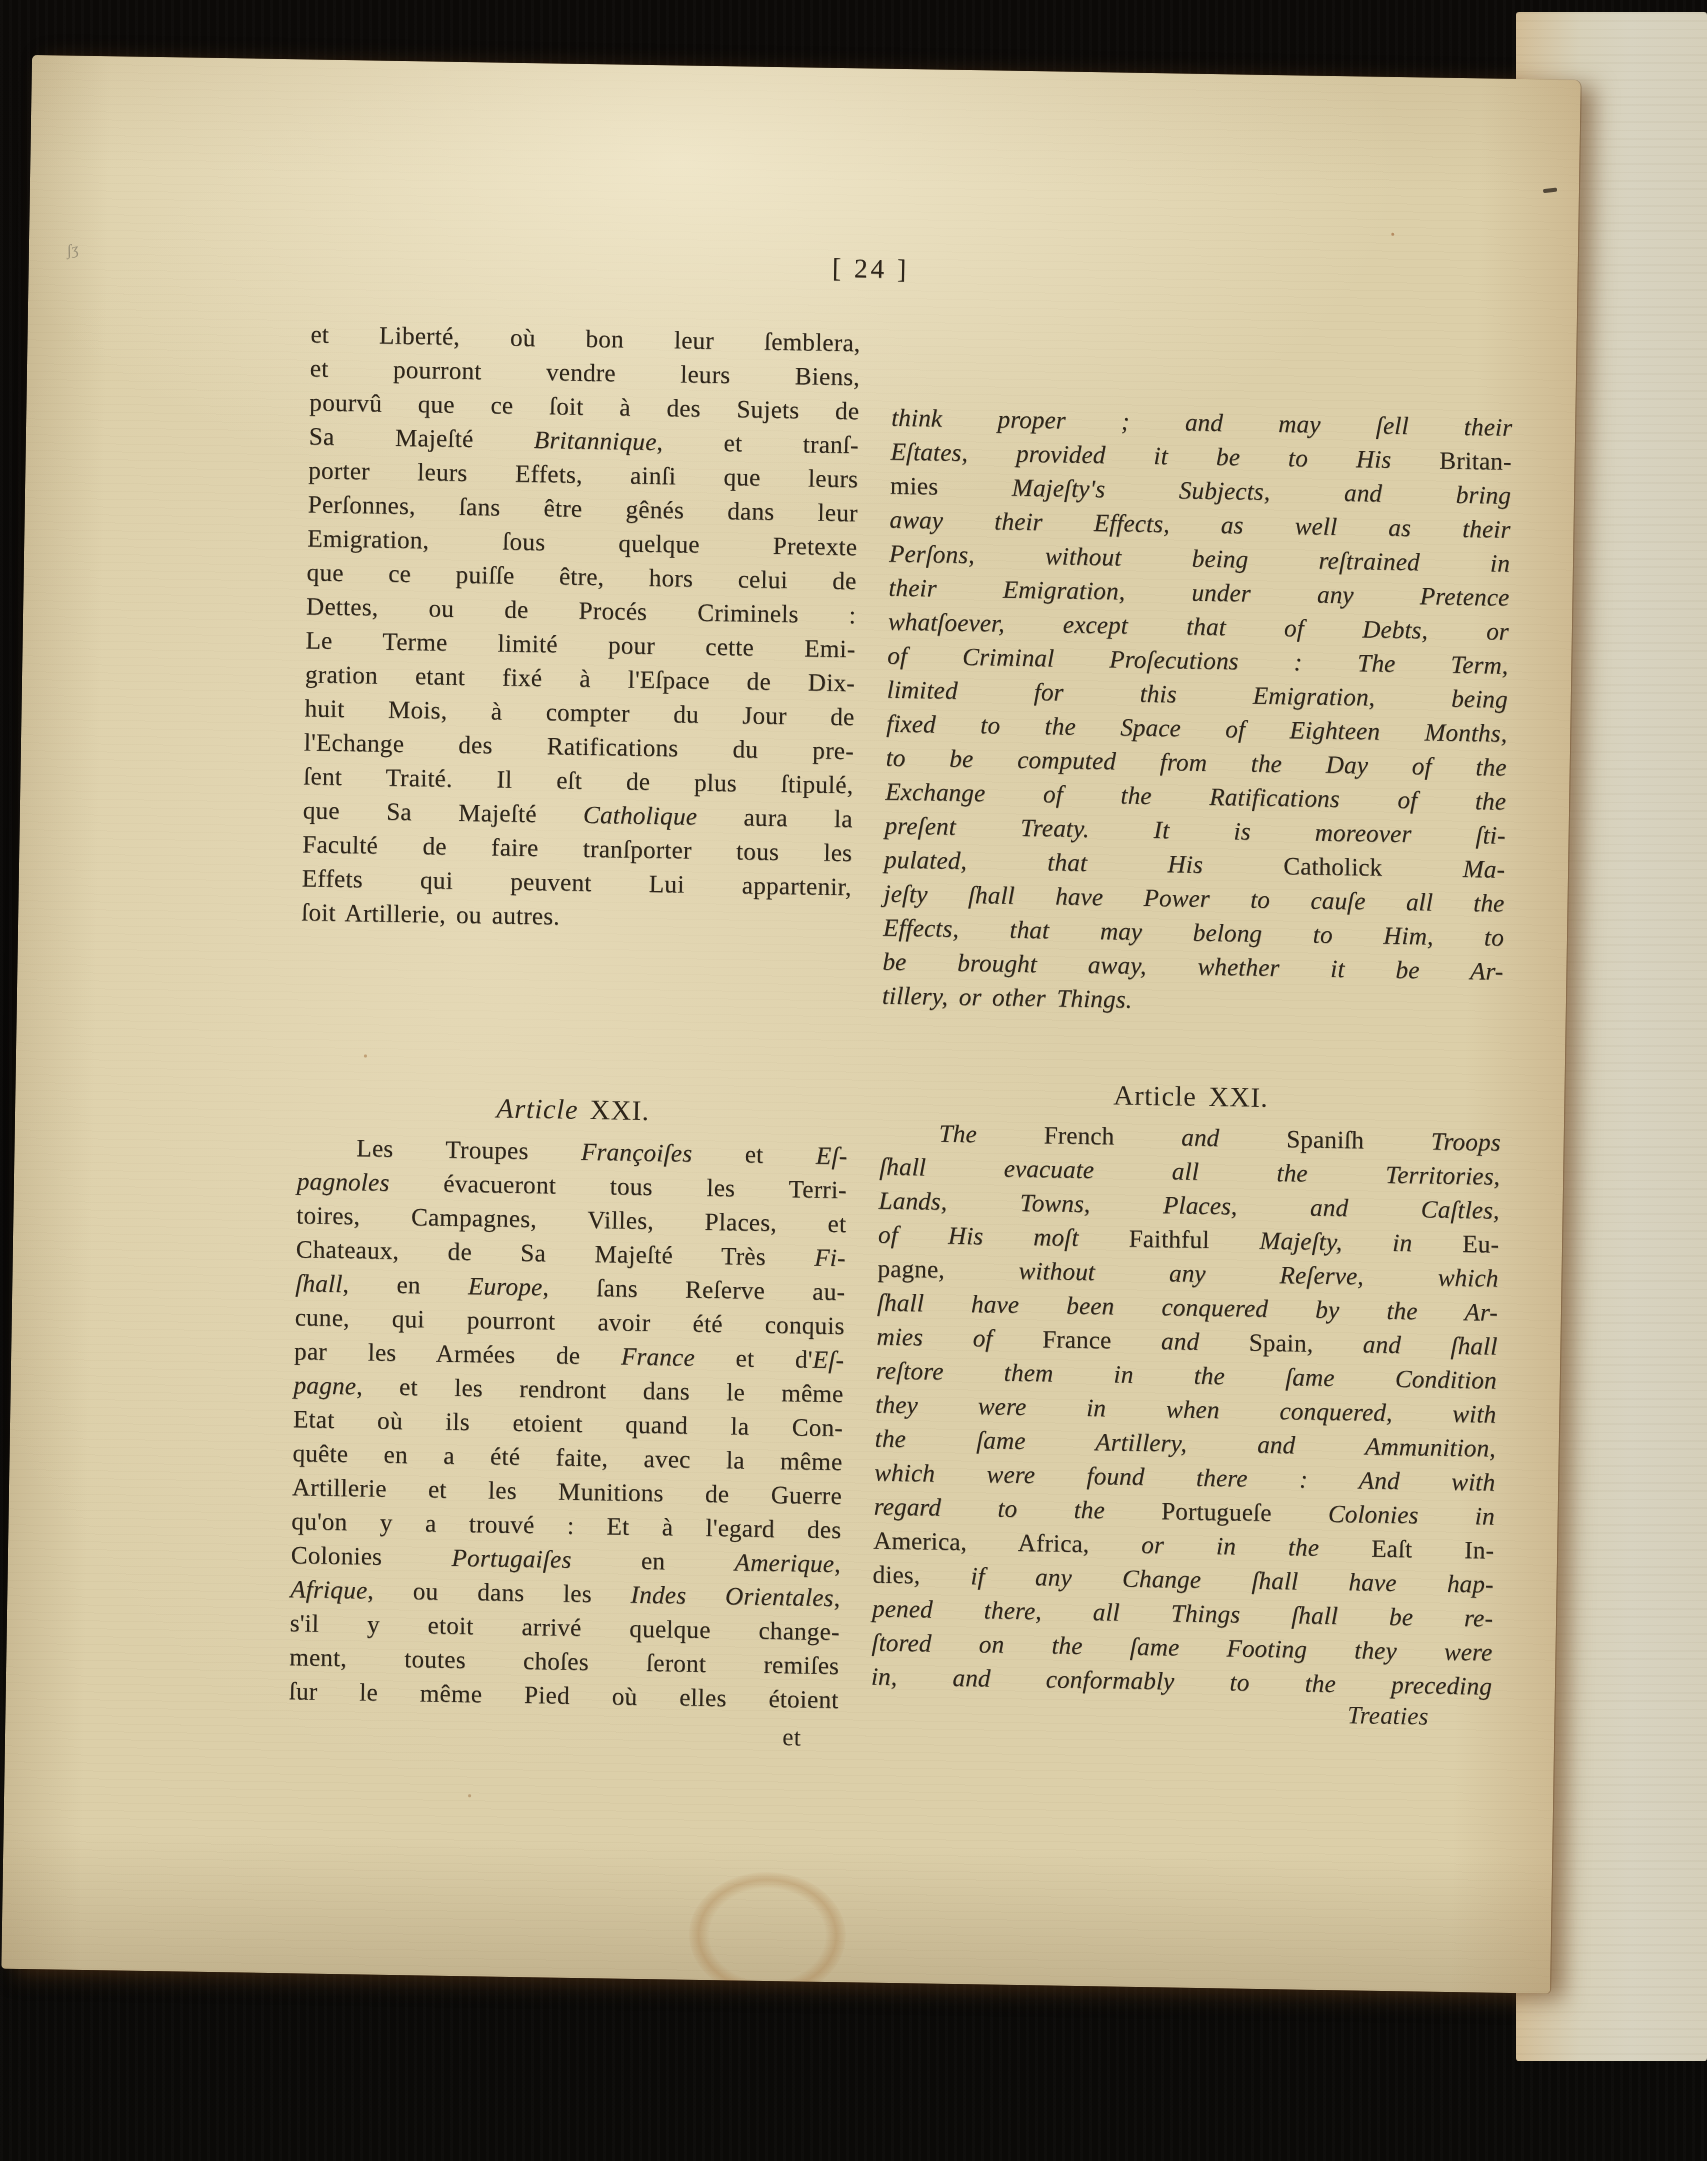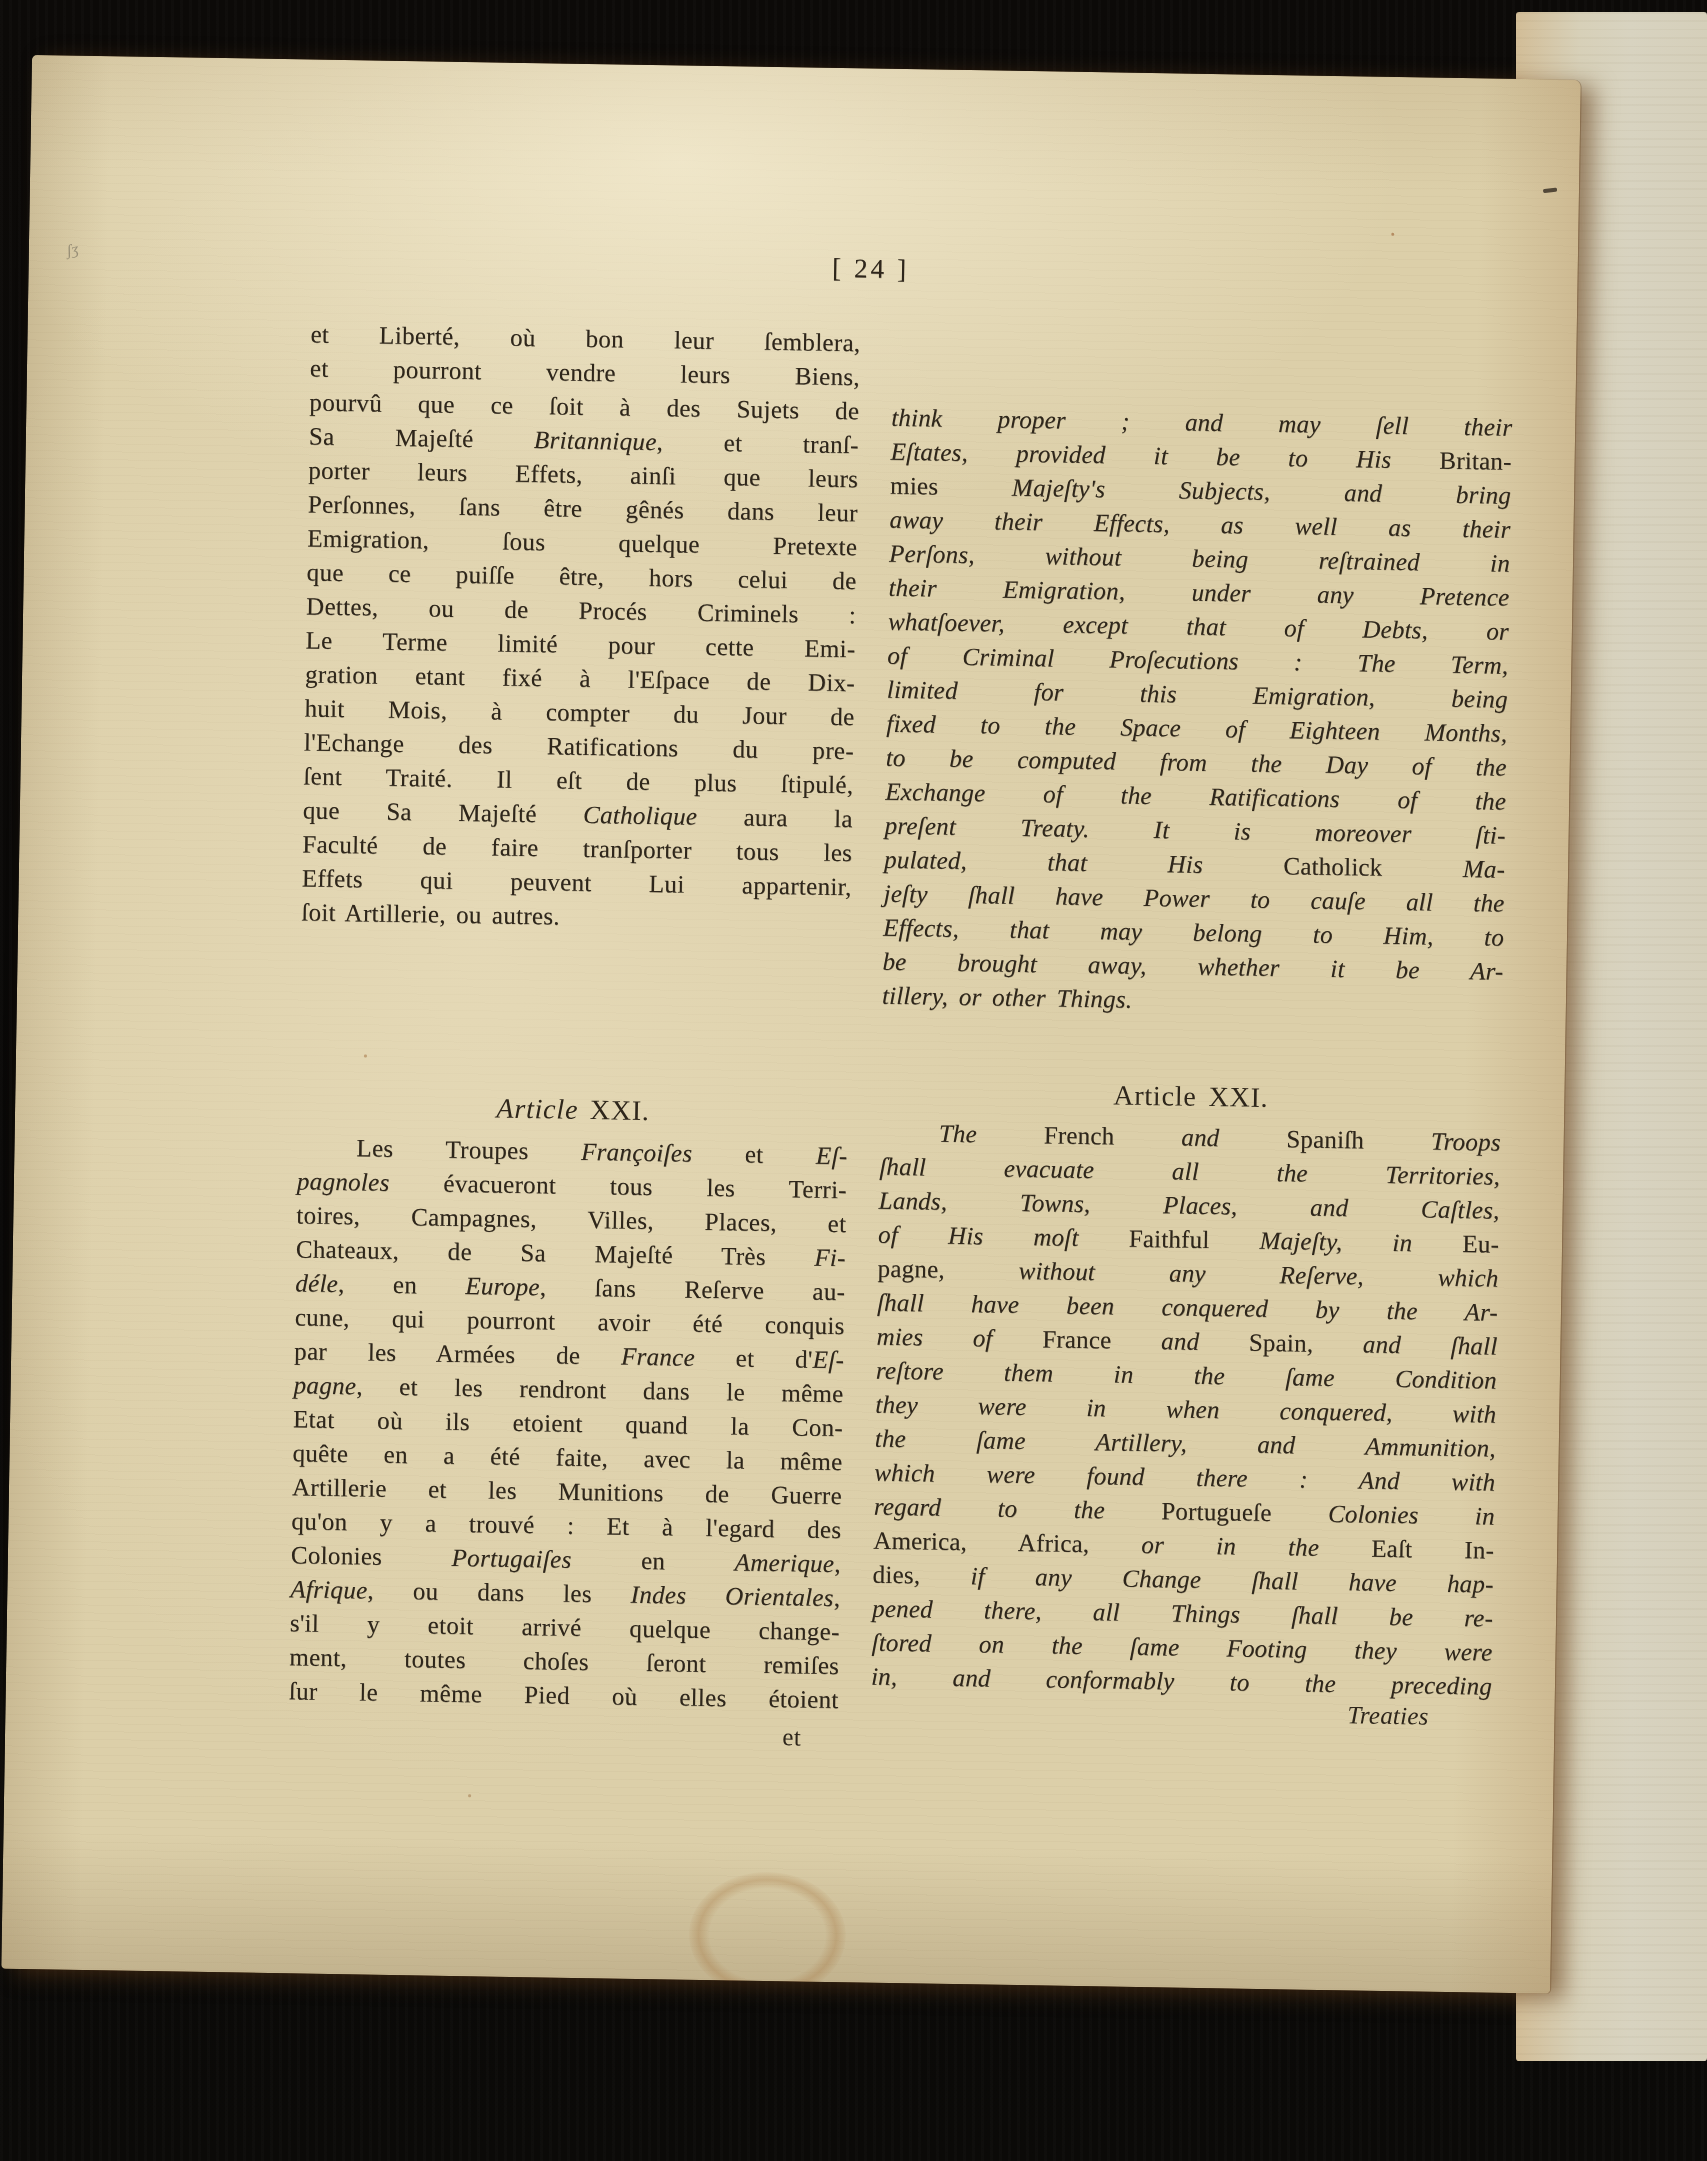--- a/index.html
+++ b/index.html
@@ -134,21 +134,21 @@
           <div class="line"><span class="base">Faculté de faire tranſporter tous les</span></div>
           <div class="line"><span class="base">Effets qui peuvent Lui appartenir,</span></div>
           <div class="line no-just"><span class="base">ſoit Artillerie, ou autres.</span></div>
         </div>
       <div id="fr-heading"><span class="alt">Article</span><span class="base"> XXI.</span></div>
       <div id="fr-para2">
           <div class="line indent"><span class="base">Les Troupes </span><span class="alt">Françoiſes</span><span class="base"> et </span><span class="alt">Eſ-</span></div>
           <div class="line"><span class="alt">pagnoles</span><span class="base"> évacueront tous les Terri-</span></div>
           <div class="line"><span class="base">toires, Campagnes, Villes, Places, et</span></div>
           <div class="line"><span class="base">Chateaux, de Sa Majeſté Très </span><span class="alt">Fi-</span></div>
-          <div class="line"><span class="alt">déle</span><span class="base">, en </span><span class="alt">Europe</span><span class="base">, ſans Reſerve au-</span></div>
+          <div class="line"><span class="alt">ſhall</span><span class="base">, en </span><span class="alt">Europe</span><span class="base">, ſans Reſerve au-</span></div>
           <div class="line"><span class="base">cune, qui pourront avoir été conquis</span></div>
           <div class="line"><span class="base">par les Armées de </span><span class="alt">France</span><span class="base"> et d'</span><span class="alt">Eſ-</span></div>
           <div class="line"><span class="alt">pagne</span><span class="base">, et les rendront dans le même</span></div>
           <div class="line"><span class="base">Etat où ils etoient quand la Con-</span></div>
           <div class="line"><span class="base">quête en a été faite, avec la même</span></div>
           <div class="line"><span class="base">Artillerie et les Munitions de Guerre</span></div>
           <div class="line"><span class="base">qu'on y a trouvé :  Et à l'egard des</span></div>
           <div class="line"><span class="base">Colonies </span><span class="alt">Portugaiſes</span><span class="base"> en </span><span class="alt">Amerique</span><span class="base">,</span></div>
           <div class="line"><span class="alt">Afrique</span><span class="base">, ou dans les </span><span class="alt">Indes Orientales</span><span class="base">,</span></div>
           <div class="line"><span class="base">s'il y etoit arrivé quelque change-</span></div>

